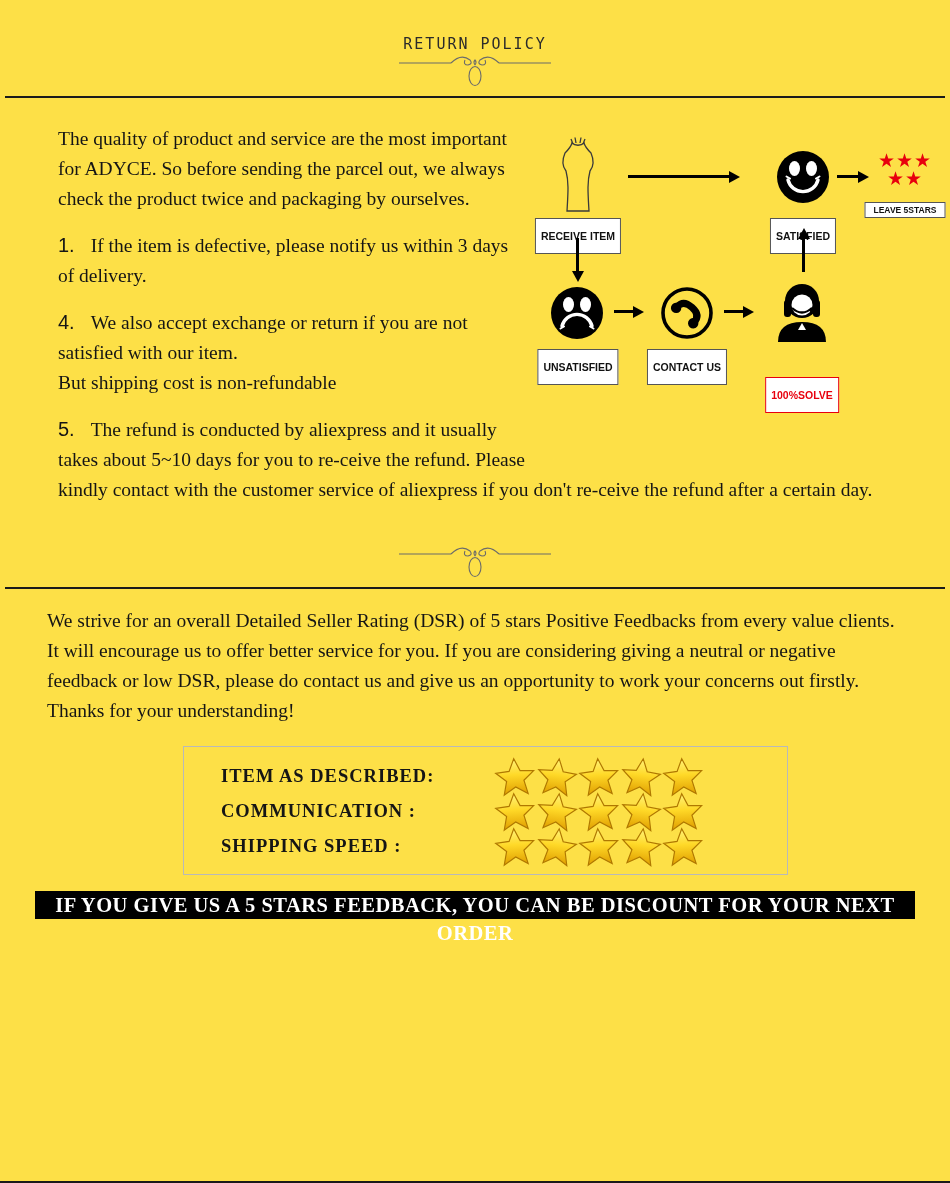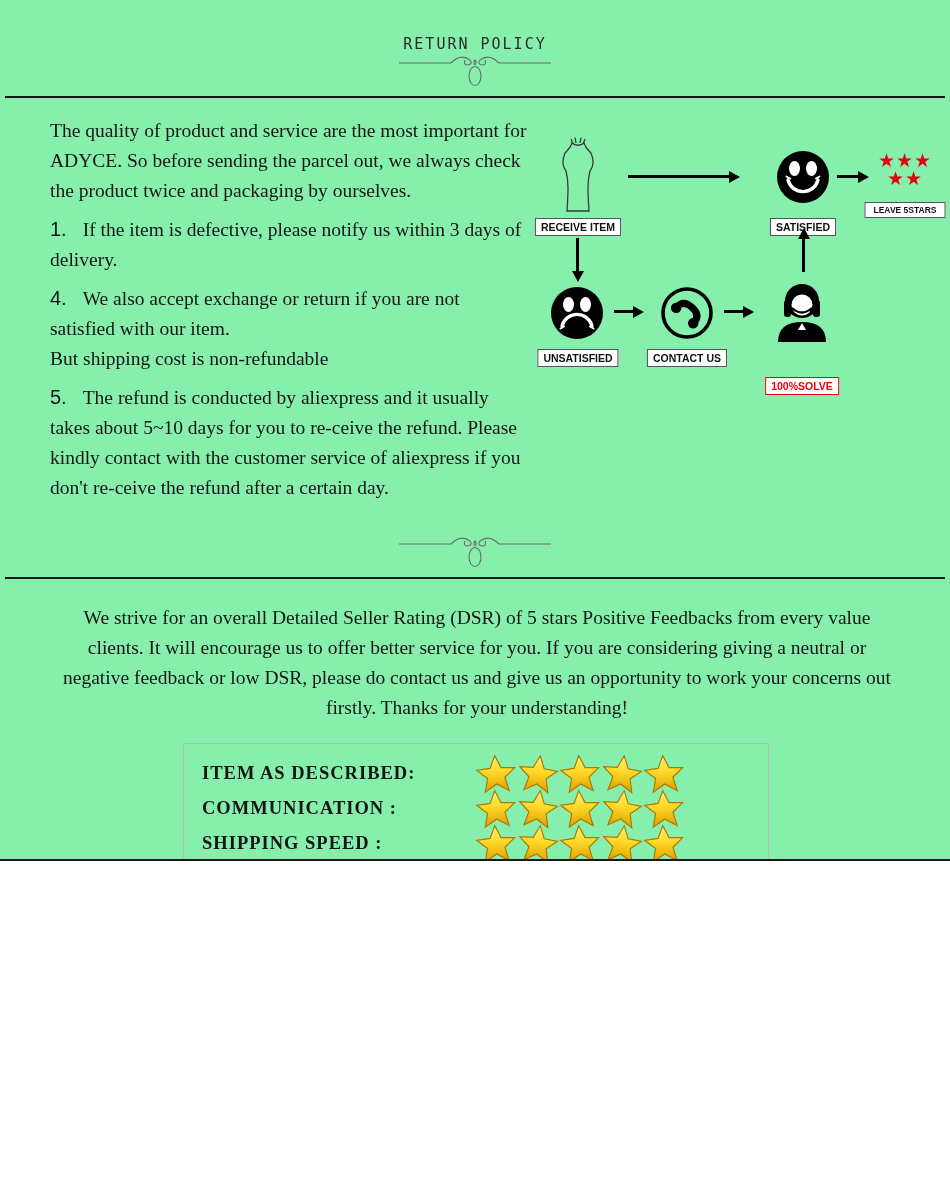--- a/index.html
+++ b/index.html
@@ -1,57 +1,57 @@
 <!DOCTYPE html>
 <html><head>
 <meta charset="utf-8">
 <style>
   html,body{margin:0;padding:0;background:#fff;}
   .page{
     position:relative;
-    width:950px;height:861px;
-    background:#86efac;
+    width:950px;height:1183px;
+    background:#fde047;
     font-family:"Liberation Serif",serif;
     color:#151515;
     overflow:hidden;
   }
   
   .sec-header{text-align:center;}
   .sec-header.first{padding-top:34px;}
   .sec-header.second{padding-top:24px;}
   .sec-title{
     font-family:"DejaVu Sans Mono",monospace;
     font-size:15px;letter-spacing:2px;color:#2b2b2b;
     line-height:20px;
   }
   .flourish{display:block;margin:0 auto;}
   .rule{border:none;border-top:2px solid #1a1a1a;margin:6px 5px 0 5px;}
   
   .content{
     padding:10px 10px 0 42px;
     font-size:19.5px;line-height:30px;
   }
-  .content p{margin:8px;}
+  .content p{margin:16px;}
   .num{
     font-family:"Liberation Sans",sans-serif;
     font-size:20px;padding-right:16px;
   }
   
   .flow{
     float:right;position:relative;
     width:400px;height:250px;
     margin:28px 0 78px 12px;
   }
   .fnode{position:absolute;}
   .flabel{
     position:absolute;transform:translateX(-50%);
     font-family:"Liberation Sans",sans-serif;
     font-weight:bold;font-size:10.5px;line-height:12px;
     border:1px solid #555;background:#fff;
-    padding:2px 5px;white-space:nowrap;color:#111;
+    padding:11px 5px;white-space:nowrap;color:#111;
   }
   .flabel.red{color:#e8000d;border-color:#e8000d;margin-top:28px;}
   .flabel.small{font-size:8.5px;padding:1px 8px;}
   .harrow{position:absolute;height:0;border-top:3px solid #000;}
   .harrow::after{
     content:"";position:absolute;right:-4px;top:-7.5px;
     border-left:11px solid #000;
     border-top:6px solid transparent;border-bottom:6px solid transparent;
   }
   .varrow{position:absolute;width:0;border-left:3px solid #000;}
@@ -65,25 +65,25 @@
     border-bottom:11px solid #000;
     border-left:6px solid transparent;border-right:6px solid transparent;
   }
   .redstars{
     position:absolute;text-align:center;
     font-family:"DejaVu Sans",sans-serif;
     font-size:19px;line-height:18px;letter-spacing:1px;
   }
   .clear{clear:both;}
   
-  .fb-para{padding:12px 38px 0 42px;font-size:19.5px;line-height:30px;margin:12px;text-align:center;}
+  .fb-para{padding:12px 38px 0 42px;font-size:19.5px;line-height:30px;margin:5px;}
   .rating-box{
     width:548px;margin:20px 0 0 183px;
     border:1px solid #b9b9b9;
-    padding:12px 18px 10px 18px;
+    padding:12px 18px 10px 37px;
   }
   .rating-row{display:flex;align-items:center;height:35px;}
   .rating-label{
     flex:0 0 272px;
     font-weight:bold;font-size:18.5px;letter-spacing:1px;
     font-family:"Liberation Serif",serif;
   }
   .rating-stars{display:flex;align-items:center;}
   .gstar{width:44px;height:40px;margin-right:-2px;}
   .gstar:nth-child(even){transform:rotate(7deg);}

